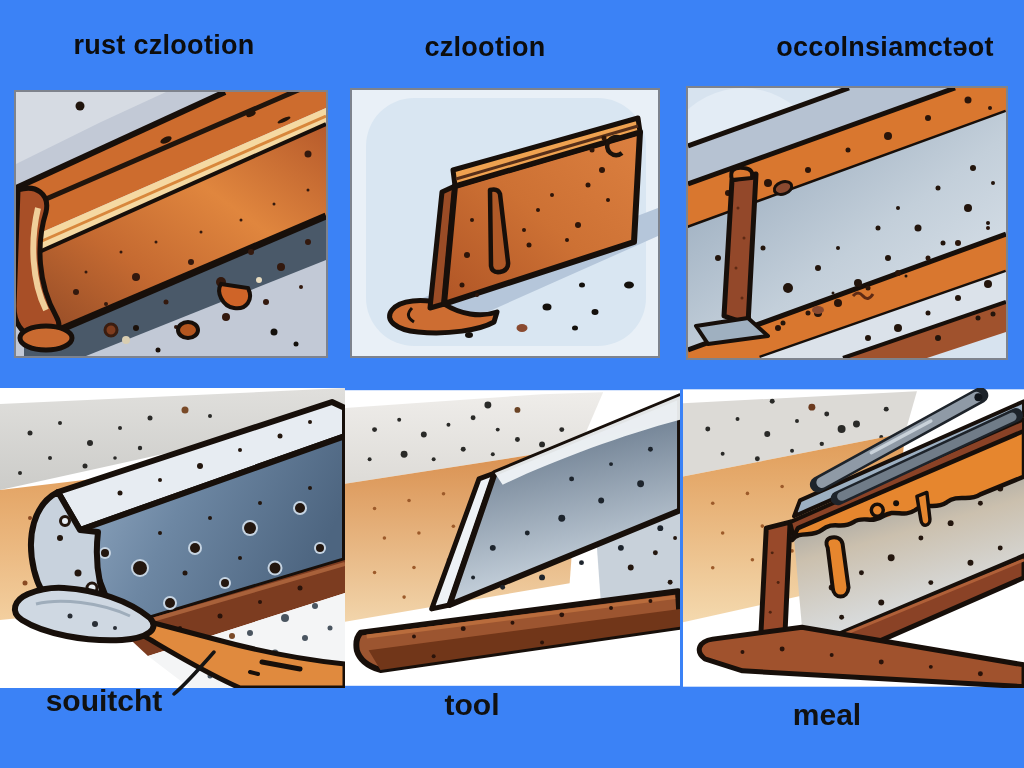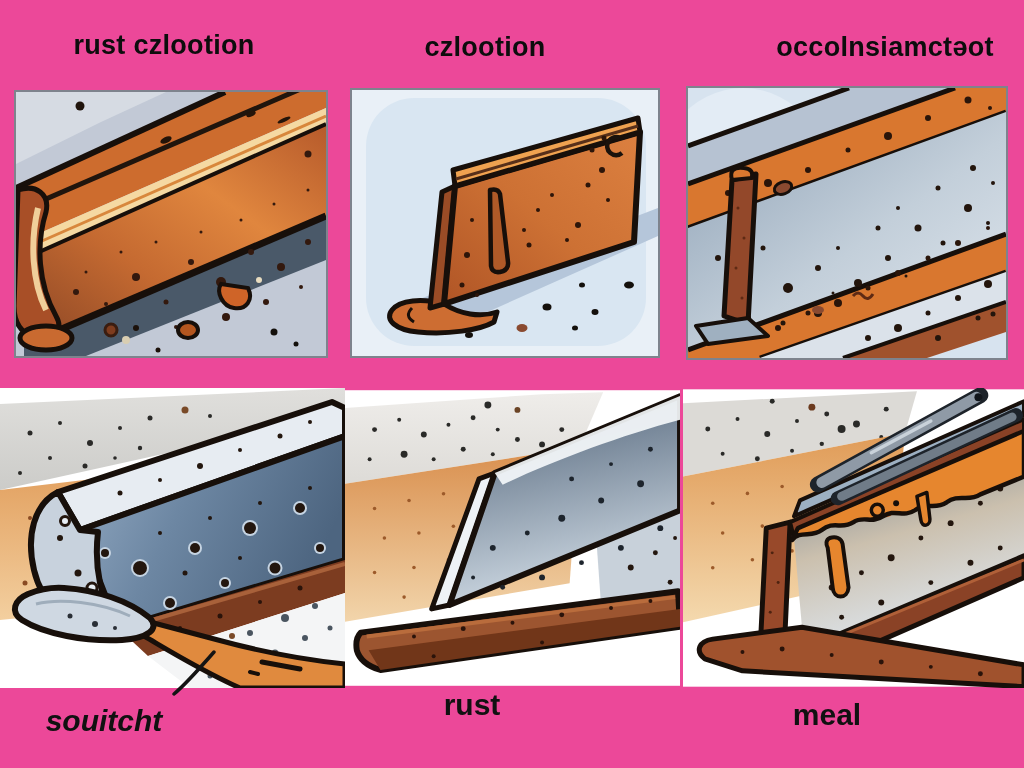--- a/index.html
+++ b/index.html
@@ -1,16 +1,16 @@
 <!DOCTYPE html>
 <html><head>
 <meta charset="utf-8">
 <style>
   html,body{margin:0;padding:0;background:#fff;}
-  #stage{position:relative;width:1024px;height:768px;background:#ec4899;overflow:hidden;
+  #stage{position:relative;width:1024px;height:768px;background:#3b82f6;overflow:hidden;
          font-family:"Liberation Sans",sans-serif;}
   .caption{position:absolute;text-align:center;font-weight:700;font-size:27px;color:#0d0d0d;
            letter-spacing:.3px;}
   .blabel{position:absolute;text-align:center;font-weight:700;font-size:30px;color:#111;}
   .panel{position:absolute;overflow:hidden;}
   .framed{border:2px solid #7e838d;background:#c3cad7;box-sizing:border-box;}
   .panel svg{display:block;width:100%;height:100%;}
 </style>
 </head>
 <body>
@@ -586,20 +586,20 @@
       <g stroke-linejoin="round">
         <path d="M110,152 C118,142 130,150 140,142 C152,132 160,142 172,134 C182,127 190,136 202,128 C214,120 222,130 234,122 C246,113 254,122 266,114 C278,105 288,114 300,106 L344,88 L344,42 L116,140 Z" fill="#e6862e" stroke="#170f0a" stroke-width="4.5"></path>
         <circle cx="196" cy="122" r="6" fill="#e6862e" stroke="#170f0a" stroke-width="3.5"></circle>
         <circle cx="215" cy="115" r="3" fill="#170f0a"></circle>
         <path d="M148,150 C144,152 144,156 146,160 L151,200 C152,212 166,212 167,200 L161,156 C160,150 154,148 148,150 Z" fill="#e6862e" stroke="#170f0a" stroke-width="4"></path>
         <path d="M236,108 L240,132 C241,140 250,138 249,130 L246,104 Z" fill="#e6862e" stroke="#170f0a" stroke-width="3.5"></path>
       </g>
     </svg>
   </div>
 
-  <div class="blabel" style="left:14px;top:704px;width:180px;font-style:italic;">souitcht</div>
+  <div class="blabel" style="left:14px;top:684px;width:180px;">souitcht</div>
   <svg style="position:absolute;left:172px;top:648px;width:46px;height:50px;">
     <path d="M2,46 C14,36 28,20 42,4" stroke="#141414" stroke-width="3.5" fill="none" stroke-linecap="round"></path>
   </svg>
-  <div class="blabel" style="left:392px;top:688px;width:160px;">rust</div>
+  <div class="blabel" style="left:392px;top:688px;width:160px;">tool</div>
   <div class="blabel" style="left:747px;top:698px;width:160px;">meal</div>
 
 </div>
 
 </body></html>

